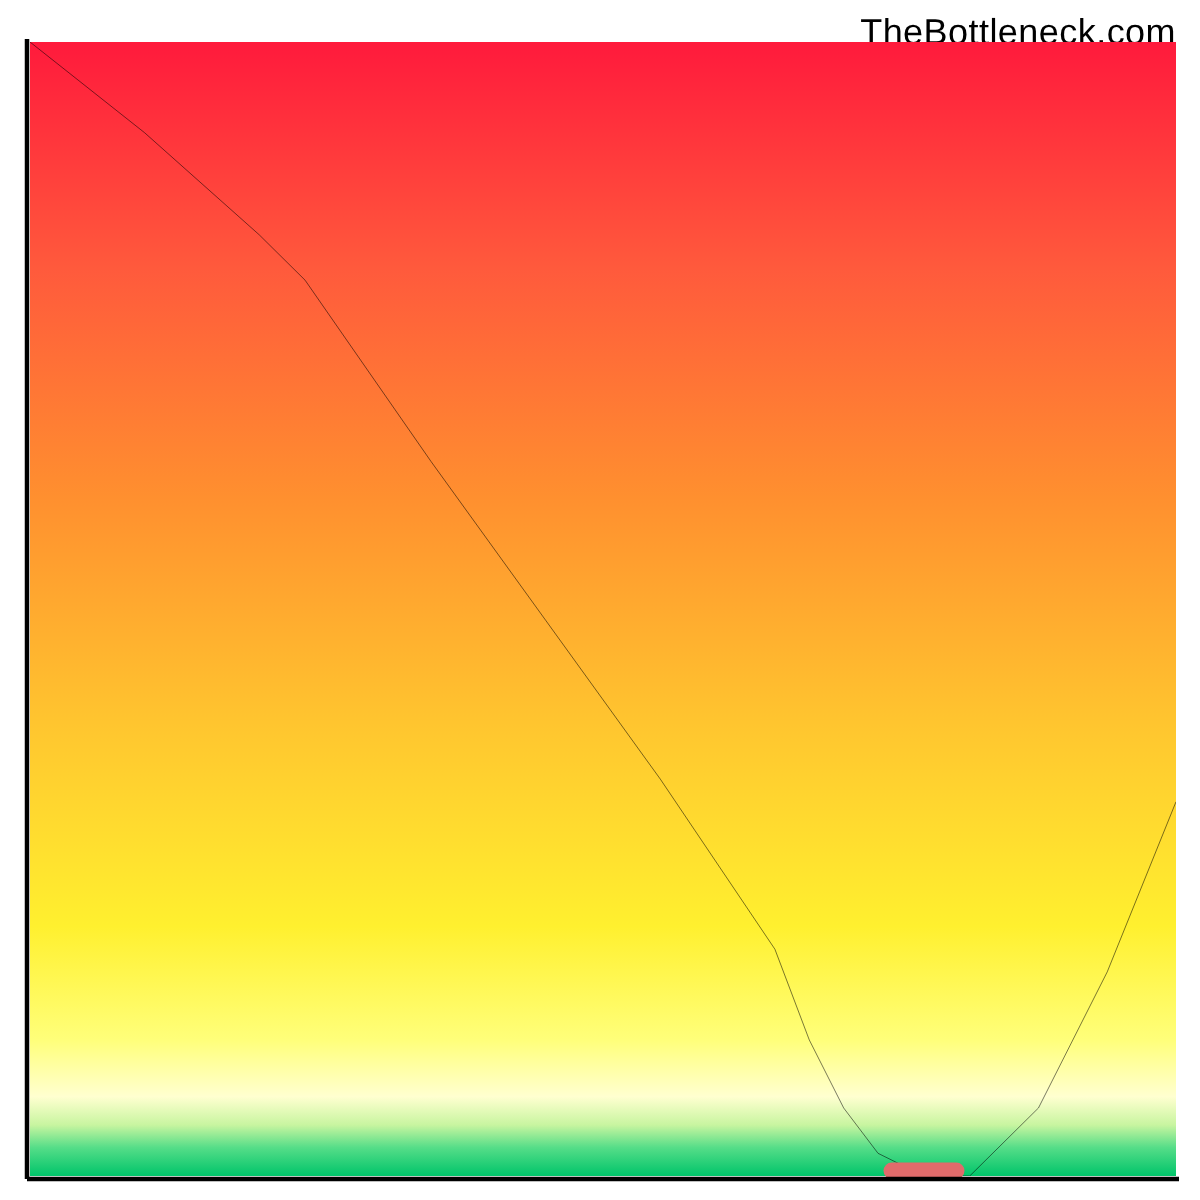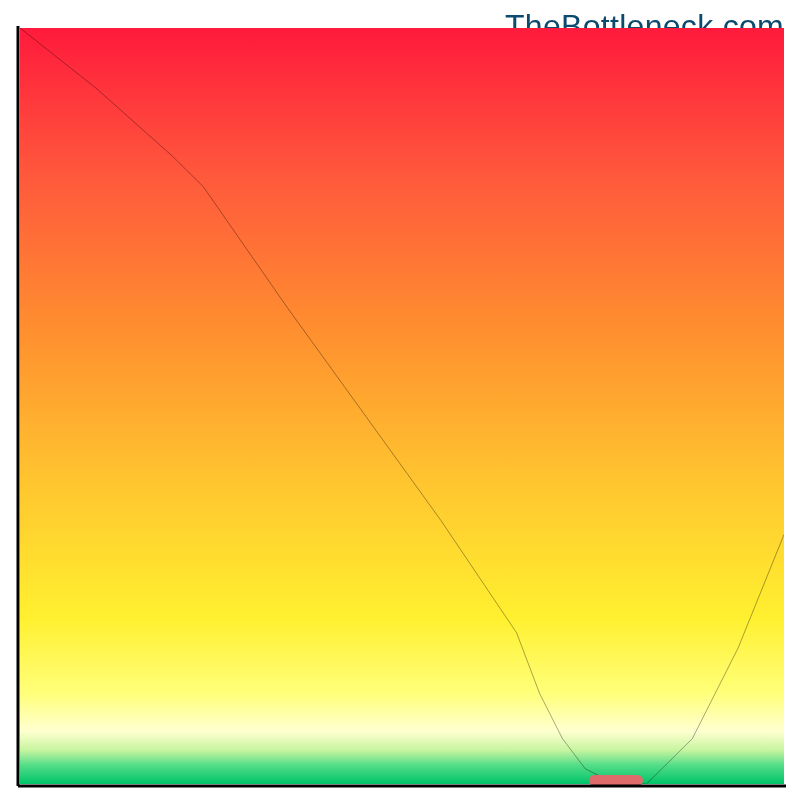--- a/index.html
+++ b/index.html
@@ -13,22 +13,22 @@
   }
   .container {
     position: relative;
     width: 800px;
     height: 800px;
   }
   .watermark {
     position: absolute;
     top: 8px;
     right: 16px;
-    color: #0c4a6e;
-    font-size: 32px;
+    color: #000000;
+    font-size: 24px;
     font-weight: 400;
     letter-spacing: 0.3px;
   }
   .plot-area {
     position: absolute;
     
     left: 20px;
     top: 28px;
     width: 764px;   
     height: 756px;  

